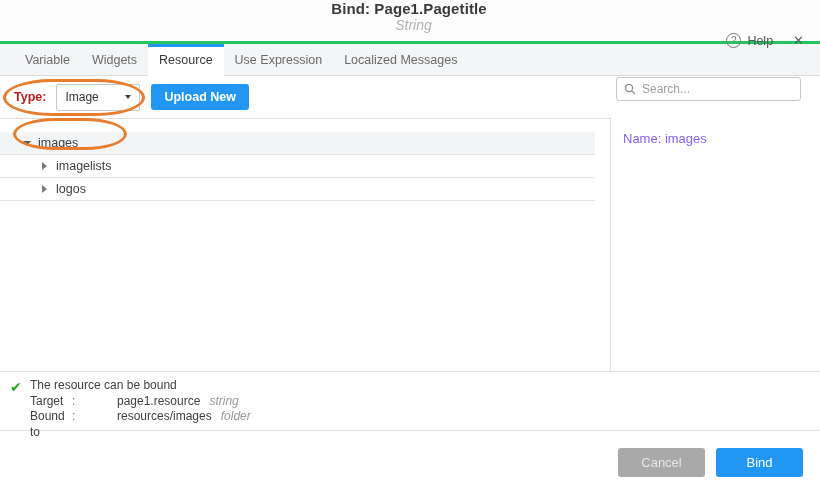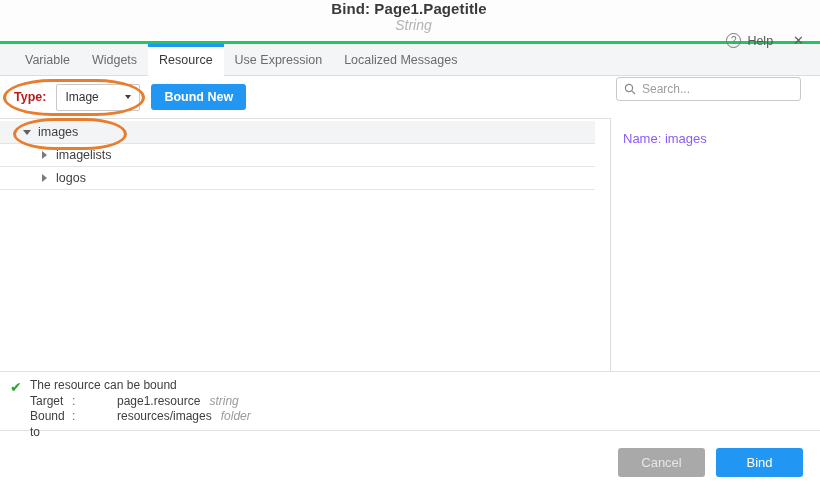--- a/index.html
+++ b/index.html
@@ -59,21 +59,21 @@
   }
   .search-box svg { flex: 0 0 auto; }
   .search-input {
     border: none; outline: none; width: 100%; margin-left: 6px;
     font-size: 12px; color: #444; font-family: "Liberation Sans", sans-serif; background: transparent;
   }
   .search-input::placeholder { color: #9e9e9e; }
 
   
   .content { height: 253px; display: flex; background: #fff; }
-  .tree-panel { width: 611px; border-top: 1px solid #e0e0e0; border-right: 1px solid #dcdcdc; padding-top: 2px; }
+  .tree-panel { width: 611px; border-top: 1px solid #e0e0e0; border-right: 1px solid #dcdcdc; padding-top: 13px; }
   .tree-row {
     height: 23px; margin-right: 15px; display: flex; align-items: center;
     border-bottom: 1px solid #e4e4e4; cursor: pointer; font-size: 12.5px; color: #3f3f3f;
   }
   .tree-row.selected { background: #f3f4f6; }
   .tree-row.lvl0 { padding-left: 21px; }
   .tree-row.lvl1 { padding-left: 39px; }
   .caret-cell { width: 11px; display: flex; justify-content: center; margin-right: 6px; }
   .caret-down { width: 0; height: 0; border-left: 4.5px solid transparent; border-right: 4.5px solid transparent; border-top: 5px solid #5f5f5f; }
   .caret-right { width: 0; height: 0; border-top: 4.5px solid transparent; border-bottom: 4.5px solid transparent; border-left: 5px solid #7a7a7a; }
@@ -127,21 +127,21 @@
     <div class="tab">Use Expression</div>
     <div class="tab">Localized Messages</div>
   </div>
 
   <div class="toolbar">
     <span class="type-label">Type:</span>
     <div class="select-box">
       <span>Image</span>
       <span class="select-caret"></span>
     </div>
-    <button class="upload-btn">Bound New</button>
+    <button class="upload-btn">Upload New</button>
     <div class="search-box">
       <svg width="12" height="12" viewBox="0 0 12 12">
         <circle cx="5" cy="5" r="3.6" fill="none" stroke="#8a8a8a" stroke-width="1.2"></circle>
         <line x1="7.8" y1="7.8" x2="11" y2="11" stroke="#8a8a8a" stroke-width="1.2"></line>
       </svg>
       <input class="search-input" type="text" placeholder="Search..." style="">
     </div>
   </div>
 
   <div class="content">

